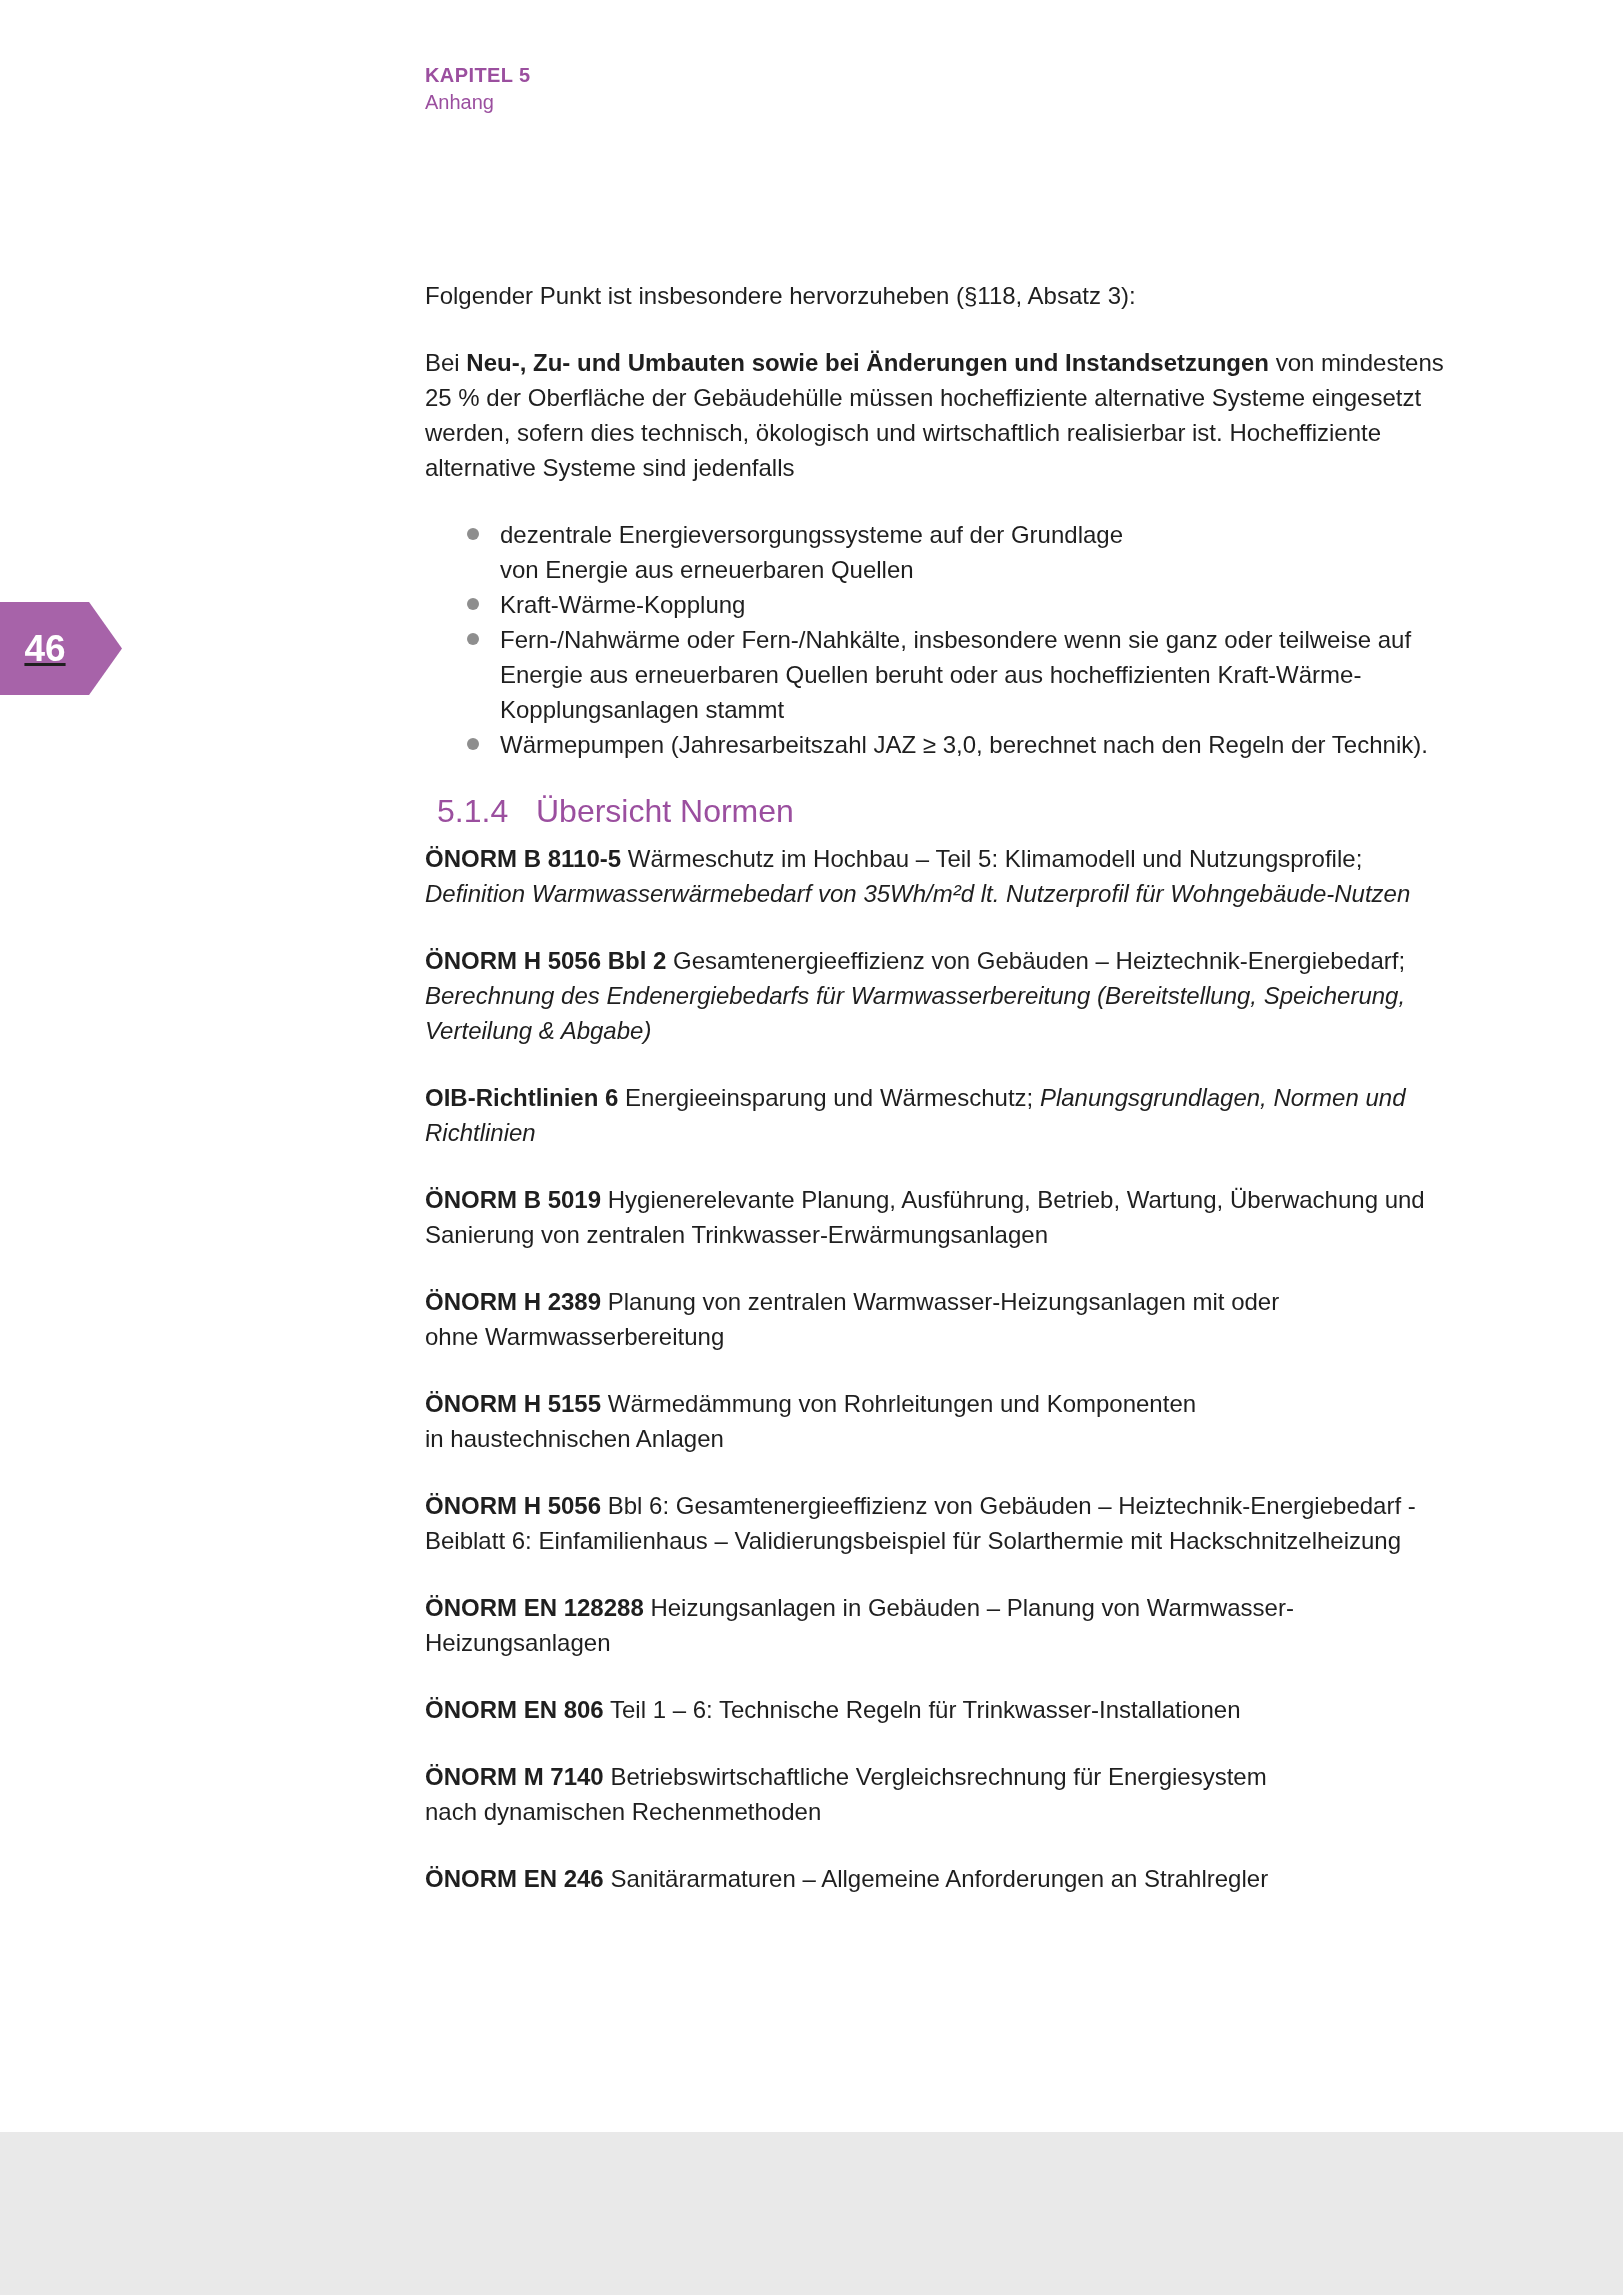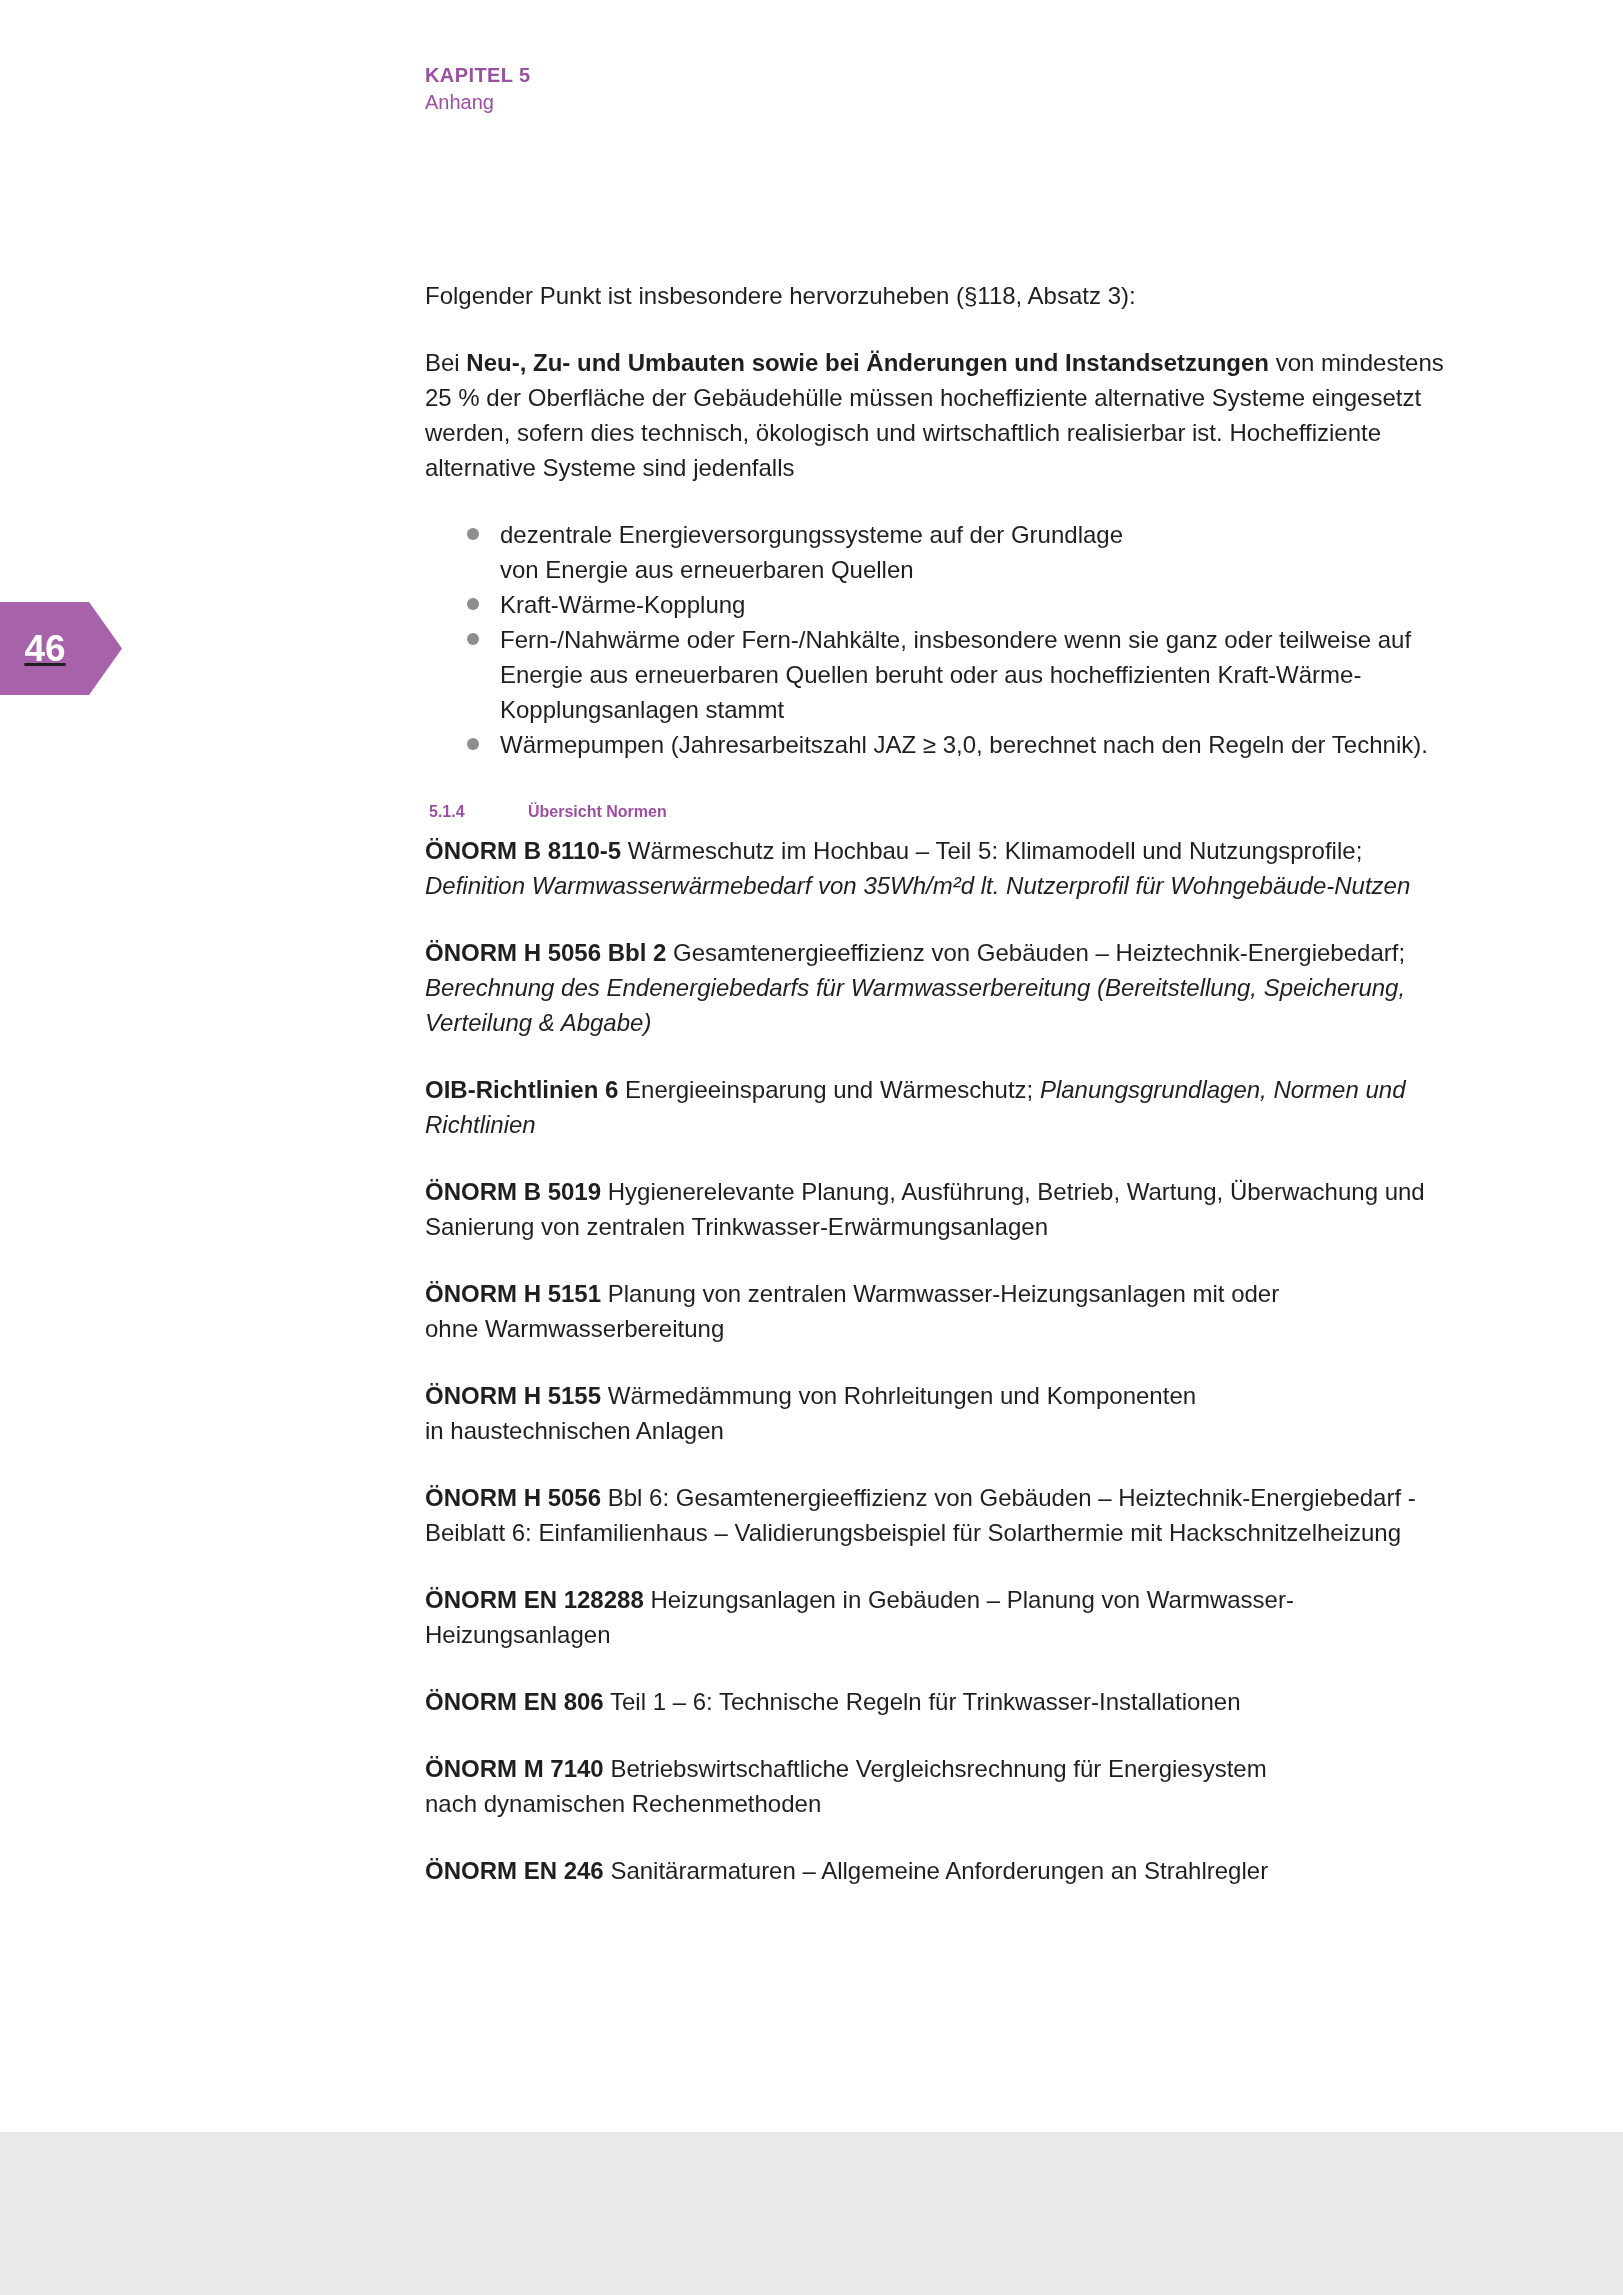--- a/index.html
+++ b/index.html
@@ -44,21 +44,21 @@
   ul.bullets li{
     position:relative;padding-left:75px;margin:0;white-space:pre-line;
   }
   ul.bullets li::before{
     content:"";
     position:absolute;left:42px;top:11.4px;
     width:12px;height:12px;border-radius:50%;
     background:var(--bullet-gray,#8e8e8e);
   }
   h2.sec{
-    margin:4px;font-size:16px;line-height:35px;font-weight:700;
+    margin:12px;font-size:32px;line-height:35px;font-weight:400;
     color:var(--accent-purple,#9b4f9f);
   }
   h2.sec .secnum{display:inline-block;width:99px;}
   
   .footer-rule{
     position:absolute;left:425px;top:2135px;width:1199px;height:4px;
     background:repeating-linear-gradient(to right,
       var(--dash-gray,#5a5a5a) 0 5.7px, transparent 5.7px 14px);
   }
   .footer-text{
@@ -91,21 +91,21 @@
         <li><span class="">Fern-/Nahwärme oder Fern-/Nahkälte, insbesondere wenn sie ganz oder teilweise auf Energie aus erneuerbaren Quellen beruht oder aus hocheffizienten Kraft-Wärme-Kopplungsanlagen stammt</span></li>
         <li><span class="">Wärmepumpen (Jahresarbeitszahl JAZ ≥ 3,0, berechnet nach den Regeln der Technik).</span></li>
       </ul>
       <h2 class="sec"><span class="secnum">5.1.4</span><span>Übersicht Normen</span></h2>
       <p class="para"><span class="b ">ÖNORM B 8110-5</span><span class=""> Wärmeschutz im Hochbau – Teil 5: Klimamodell und Nutzungsprofile;
 </span><span class="i">Definition Warmwasserwärmebedarf von 35Wh/m²d lt. Nutzerprofil für Wohngebäude-Nutzen</span></p>
       <p class="para"><span class="b ">ÖNORM H 5056 Bbl 2</span><span class=""> Gesamtenergieeffizienz von Gebäuden – Heiztechnik-Energiebedarf;
 </span><span class="i">Berechnung des Endenergiebedarfs für Warmwasserbereitung (Bereitstellung, Speicherung, Verteilung &amp; Abgabe)</span></p>
       <p class="para"><span class="b ">OIB-Richtlinien 6</span><span class=""> Energieeinsparung und Wärmeschutz; </span><span class="i">Planungsgrundlagen, Normen und Richtlinien</span></p>
       <p class="para"><span class="b ">ÖNORM B 5019</span><span class=""> Hygienerelevante Planung, Ausführung, Betrieb, Wartung, Überwachung und Sanierung von zentralen Trinkwasser-Erwärmungsanlagen</span></p>
-      <p class="para"><span class="b ">ÖNORM H 5151</span><span class=""> Planung von zentralen Warmwasser-Heizungsanlagen mit oder
+      <p class="para"><span class="b ">ÖNORM H 2389</span><span class=""> Planung von zentralen Warmwasser-Heizungsanlagen mit oder
 ohne Warmwasserbereitung</span></p>
       <p class="para"><span class="b ">ÖNORM H 5155</span><span class=""> Wärmedämmung von Rohrleitungen und Komponenten
 in haustechnischen Anlagen</span></p>
       <p class="para"><span class="b ">ÖNORM H 5056</span><span class=""> Bbl 6: Gesamtenergieeffizienz von Gebäuden – Heiztechnik-Energiebedarf - Beiblatt 6: Einfamilienhaus – Validierungsbeispiel für Solarthermie mit Hackschnitzelheizung</span></p>
       <p class="para"><span class="b ">ÖNORM EN 128288</span><span class=""> Heizungsanlagen in Gebäuden – Planung von Warmwasser-Heizungsanlagen</span></p>
       <p class="para"><span class="b ">ÖNORM EN 806</span><span class=""> Teil 1 – 6: Technische Regeln für Trinkwasser-Installationen</span></p>
       <p class="para"><span class="b ">ÖNORM M 7140</span><span class=""> Betriebswirtschaftliche Vergleichsrechnung für Energiesystem
 nach dynamischen Rechenmethoden</span></p>
       <p class="para"><span class="b ">ÖNORM EN 246</span><span class=""> Sanitärarmaturen – Allgemeine Anforderungen an Strahlregler</span></p>
     </main>

